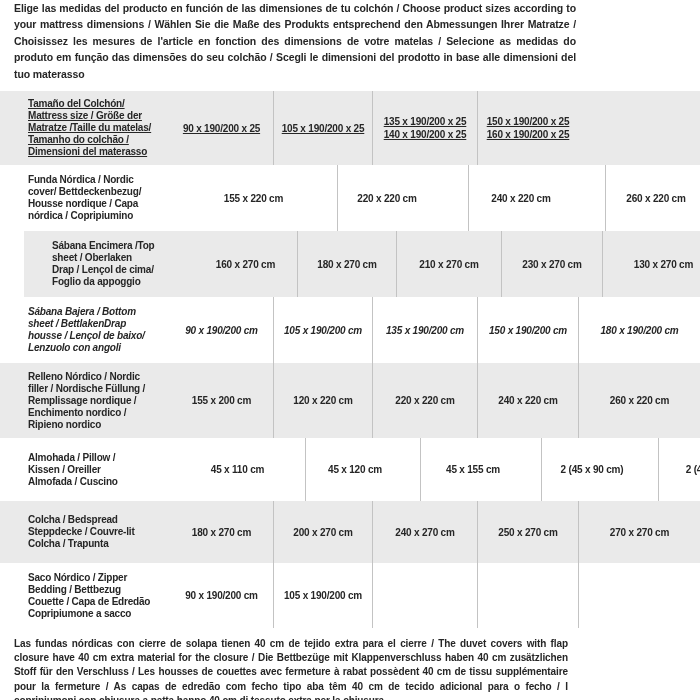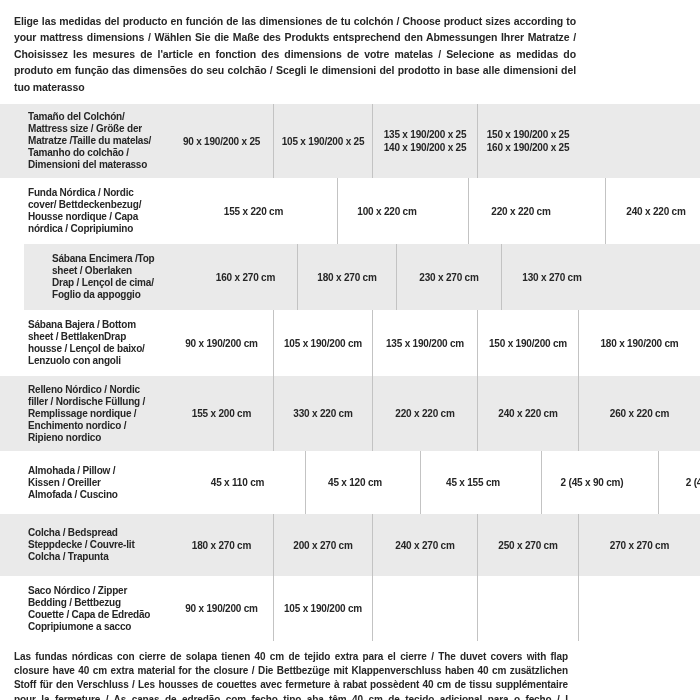--- a/index.html
+++ b/index.html
@@ -11,44 +11,43 @@
     width: 700px;
     height: 700px;
     font-family: "Liberation Sans", "DejaVu Sans", sans-serif;
     color: #262626;
     overflow: hidden;
   }
   .page {
     width: 588px;
     height: 700px;
     box-sizing: border-box;
-    padding-top: 13px;
   }
   .header {
     margin: 0 12px 0 14px;
     font-size: 10.5px;
     font-weight: bold;
     line-height: 16.4px;
     text-align: justify;
     letter-spacing: -0.1px;
   }
   .size-table {
     margin-top: 9px;
     width: 700px;
   }
   .row {
     display: grid;
     grid-template-columns: 170px 103px 99px 105px 101px 122px;
     width: 700px;
   }
   .row:nth-child(odd) { background: var(--row-alt, #eaeaea); }
-  .row:nth-child(1) { height: 74px; }
+  .row:nth-child(1) { height: 74px; text-decoration: underline; }
   .row:nth-child(2) { height: 66px; gap: 32px; }
   .row:nth-child(3) { height: 66px; margin-left: 24px; }
-  .row:nth-child(4) { height: 66px; }
+  .row:nth-child(4) { height: 66px; font-style: italic; }
   .row:nth-child(5) { height: 75px; }
   .row:nth-child(6) { height: 63px; gap: 16px; }
   .row:nth-child(7) { height: 62px; }
   .row:nth-child(8) { height: 65px; }
   .cell {
     display: flex;
     align-items: center;
     font-weight: bold;
     white-space: pre-line;
     box-sizing: border-box;
@@ -99,32 +98,32 @@
 140 x 190/200 x 25</div>
         <div class="cell value divided">150 x 190/200 x 25
 160 x 190/200 x 25</div>
       </div>
       <div class="row">
         <div class="cell label">Funda Nórdica /  Nordic
 cover/ Bettdeckenbezug/
 Housse nordique  / Capa
 nórdica / Copripiumino</div>
         <div class="cell value">155 x 220 cm</div>
-        <div class="cell value divided">100 x 220 cm</div>
         <div class="cell value divided">220 x 220 cm</div>
         <div class="cell value divided">240 x 220 cm</div>
         <div class="cell value divided">260 x 220 cm</div>
       </div>
       <div class="row">
         <div class="cell label">Sábana Encimera /Top
 sheet / Oberlaken
 Drap / Lençol de cima/
 Foglio da appoggio</div>
         <div class="cell value">160 x 270 cm</div>
         <div class="cell value divided">180 x 270 cm</div>
+        <div class="cell value divided">210 x 270 cm</div>
         <div class="cell value divided">230 x 270 cm</div>
         <div class="cell value divided">130 x 270 cm</div>
       </div>
       <div class="row">
         <div class="cell label">Sábana Bajera / Bottom
 sheet / BettlakenDrap
 housse / Lençol de baixo/
 Lenzuolo con angoli</div>
         <div class="cell value">90 x 190/200 cm</div>
         <div class="cell value divided">105 x 190/200 cm</div>
@@ -132,21 +131,21 @@
         <div class="cell value divided">150 x 190/200 cm</div>
         <div class="cell value divided">180 x 190/200 cm</div>
       </div>
       <div class="row">
         <div class="cell label">Relleno Nórdico / Nordic
 filler / Nordische Füllung /
 Remplissage nordique /
 Enchimento nordico /
 Ripieno nordico</div>
         <div class="cell value">155 x 200 cm</div>
-        <div class="cell value divided">330 x 220 cm</div>
+        <div class="cell value divided">120 x 220 cm</div>
         <div class="cell value divided">220 x 220 cm</div>
         <div class="cell value divided">240 x 220 cm</div>
         <div class="cell value divided">260 x 220 cm</div>
       </div>
       <div class="row">
         <div class="cell label">Almohada  / Pillow /
 Kissen / Oreiller
 Almofada / Cuscino</div>
         <div class="cell value">45 x 110 cm</div>
         <div class="cell value divided">45 x 120 cm</div>

